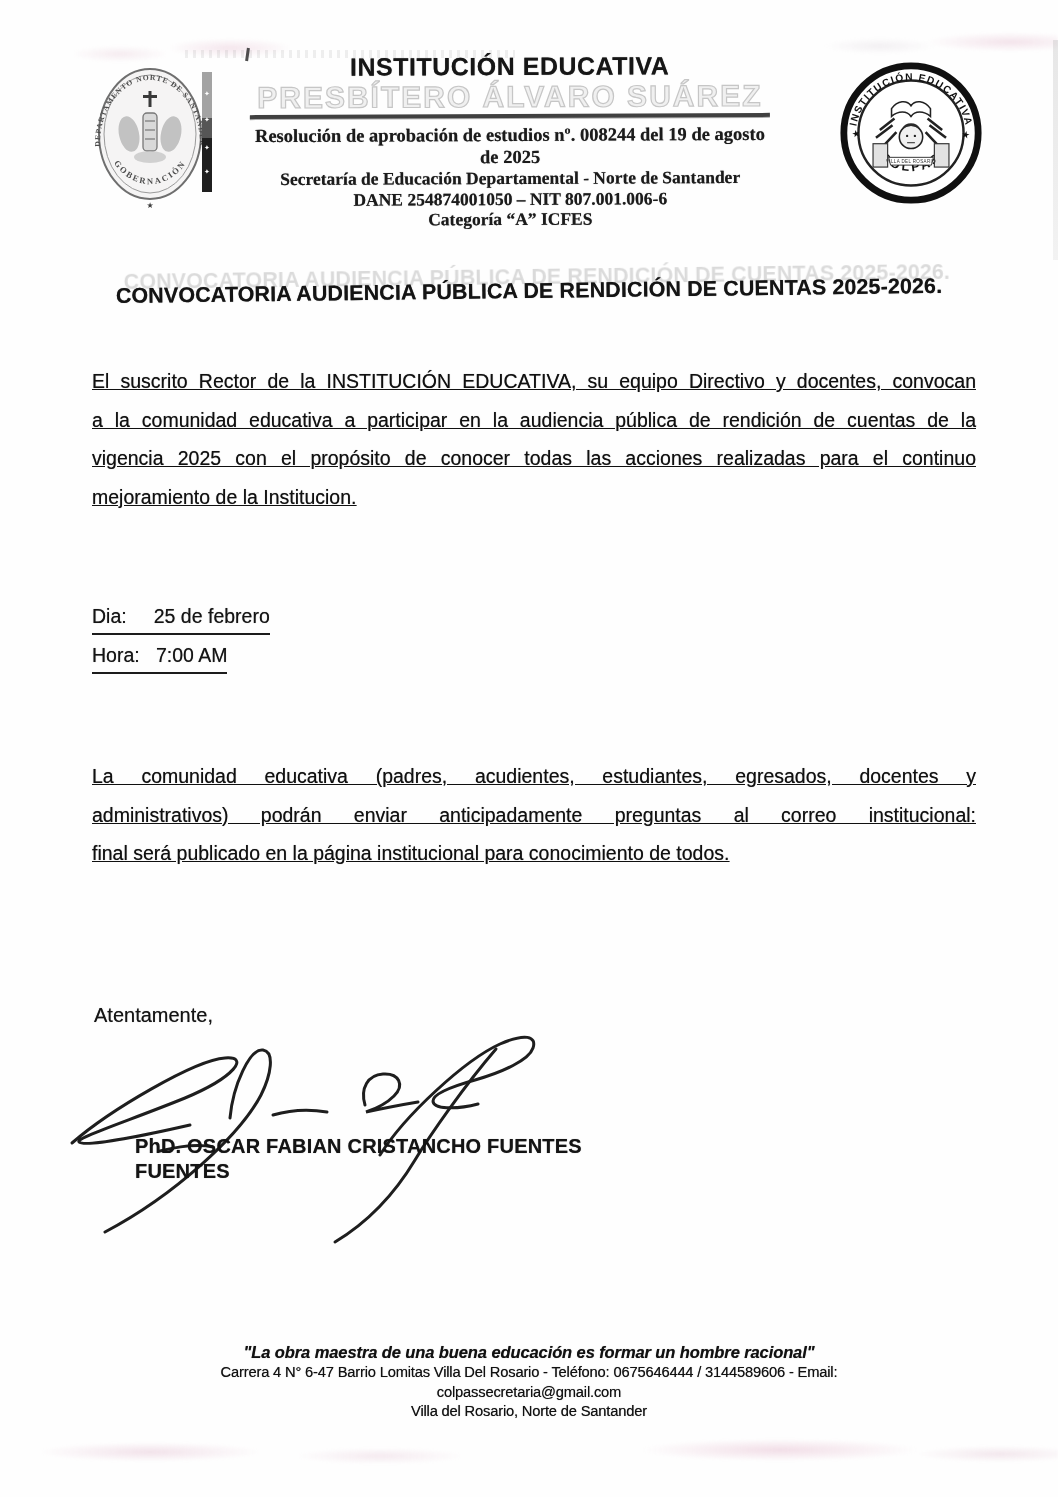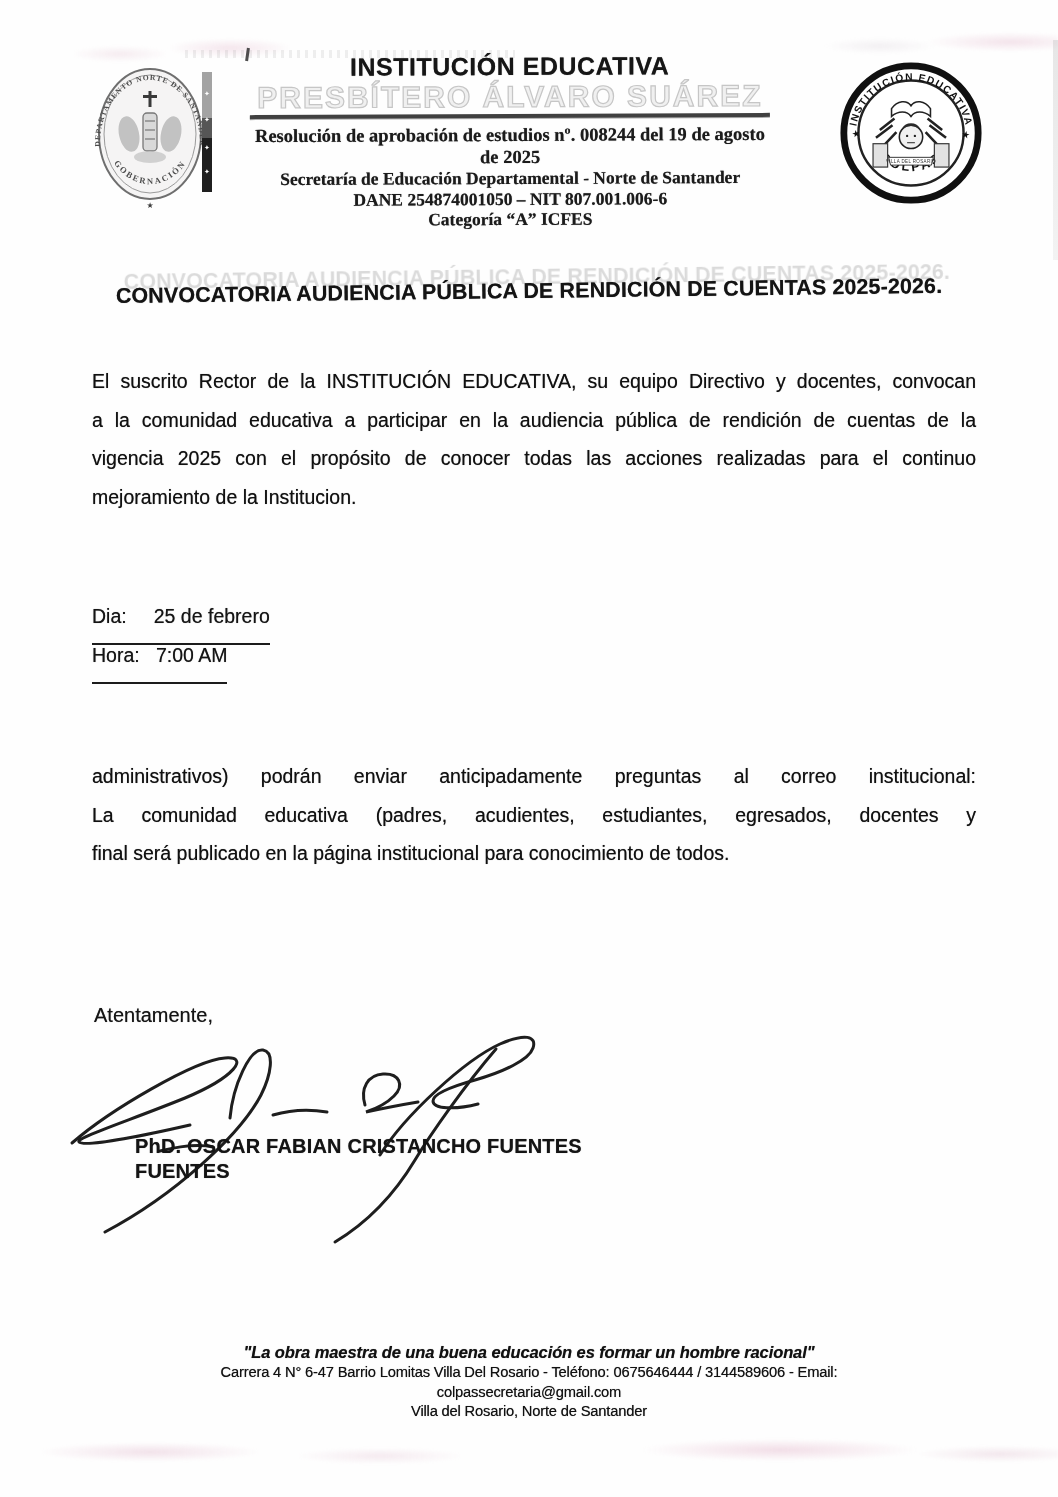--- a/index.html
+++ b/index.html
@@ -64,25 +64,25 @@
     font-size:21.5px;font-weight:bold;letter-spacing:.1px;
     transform:rotate(-.7deg);
   }
   .doc-title .ghost{
     position:absolute;left:8px;top:-14px;width:100%;text-align:center;
     opacity:.15;filter:blur(.4px);
   }
   .para{position:absolute;left:92px;width:884px;font-size:19.5px;color:#101010;}
   .p1{top:362px;}
   .p2{top:757px;}
-  .pline{height:38.6px;line-height:38.6px;white-space:nowrap;}
+  .pline{height:38.6px;line-height:38.6px;white-space:nowrap;text-decoration:underline;}
   .jline{text-align:justify;text-align-last:justify;white-space:normal;}
   .details{position:absolute;left:92px;top:597px;font-size:19.5px;}
   .dline{height:39.3px;line-height:39.3px;}
-  .uline{border-bottom:2px solid #1c1c1c;padding-bottom:16px;white-space:pre;}
+  .uline{border-bottom:2px solid #1c1c1c;padding-bottom:6px;white-space:pre;}
   .email-inline{border-bottom:2px solid #1c1c1c;padding-bottom:0;}
   .closing{position:absolute;left:94px;top:1004px;font-size:20px;}
   .sig-svg{position:absolute;left:35px;top:1030px;opacity:.93;}
   .signer{position:absolute;left:95px;top:1134px;font-size:20px;font-weight:bold;line-height:25px;letter-spacing:.2px;margin-left:40px;}
 
   
   .footer{position:absolute;left:0;top:1342px;width:1058px;text-align:center;color:#111;}
   .f-quote{font-size:16.5px;font-weight:bold;font-style:italic;line-height:20px;letter-spacing:-.1px;}
   .f-line{font-size:15.5px;line-height:19.5px;letter-spacing:-.2px;transform:scaleX(.95);}
 </style>
@@ -189,22 +189,22 @@
     <div class="pline jline ink">vigencia 2025 con el propósito de conocer todas las acciones realizadas para el continuo</div>
     <div class="pline ink">mejoramiento de la Institucion.</div>
   </div>
 
   <div class="details">
     <div class="dline"><span class="uline ink">Dia:     25 de febrero</span></div>
     <div class="dline"><span class="uline ink">Hora:   7:00 AM</span></div>
   </div>
 
   <div class="para p2">
+    <div class="pline jline ink">La comunidad educativa (padres, acudientes, estudiantes, egresados, docentes y</div>
     <div class="pline jline ink">administrativos) podrán enviar anticipadamente preguntas al correo institucional:</div>
-    <div class="pline jline ink">La comunidad educativa (padres, acudientes, estudiantes, egresados, docentes y</div>
     <div class="pline ink">final será publicado en la página institucional para conocimiento de todos.</div>
   </div>
 
   <div class="closing ink">Atentamente,</div>
 
   <svg class="sig-svg" width="545" height="215" viewBox="0 0 545 215">
     <g fill="none" stroke="#0e0e0e" stroke-width="3" stroke-linecap="round">
       <path d="M 37,113 C 75,80 160,30 190,28 C 215,26 200,47 150,68 C 96,90 40,108 44,112 C 50,118 120,103 155,95"></path>
       <path d="M 195,88 C 198,55 215,18 228,20 C 240,22 236,45 226,65 C 205,105 140,165 70,202"></path>
       <path d="M 125,121 C 145,116 165,114 178,117"></path>

